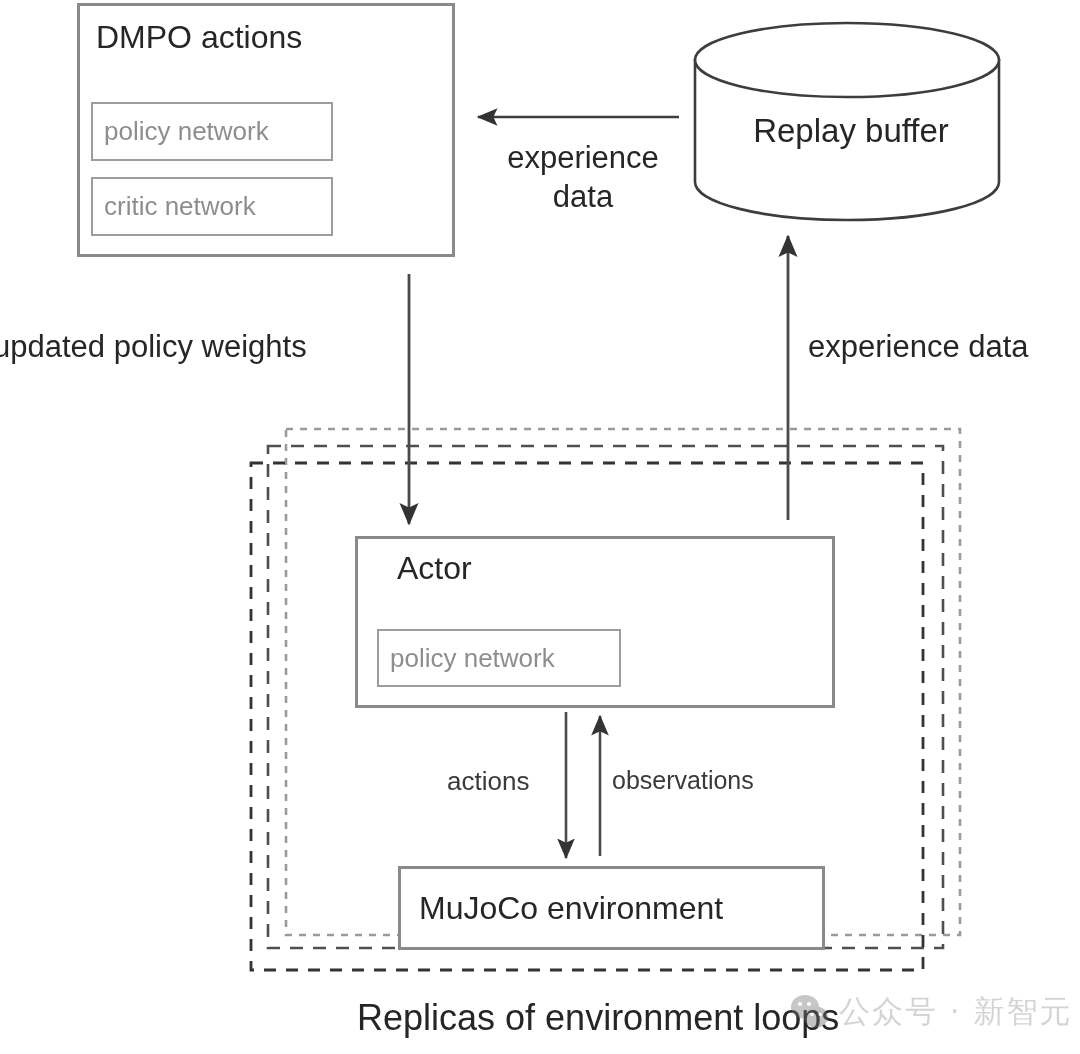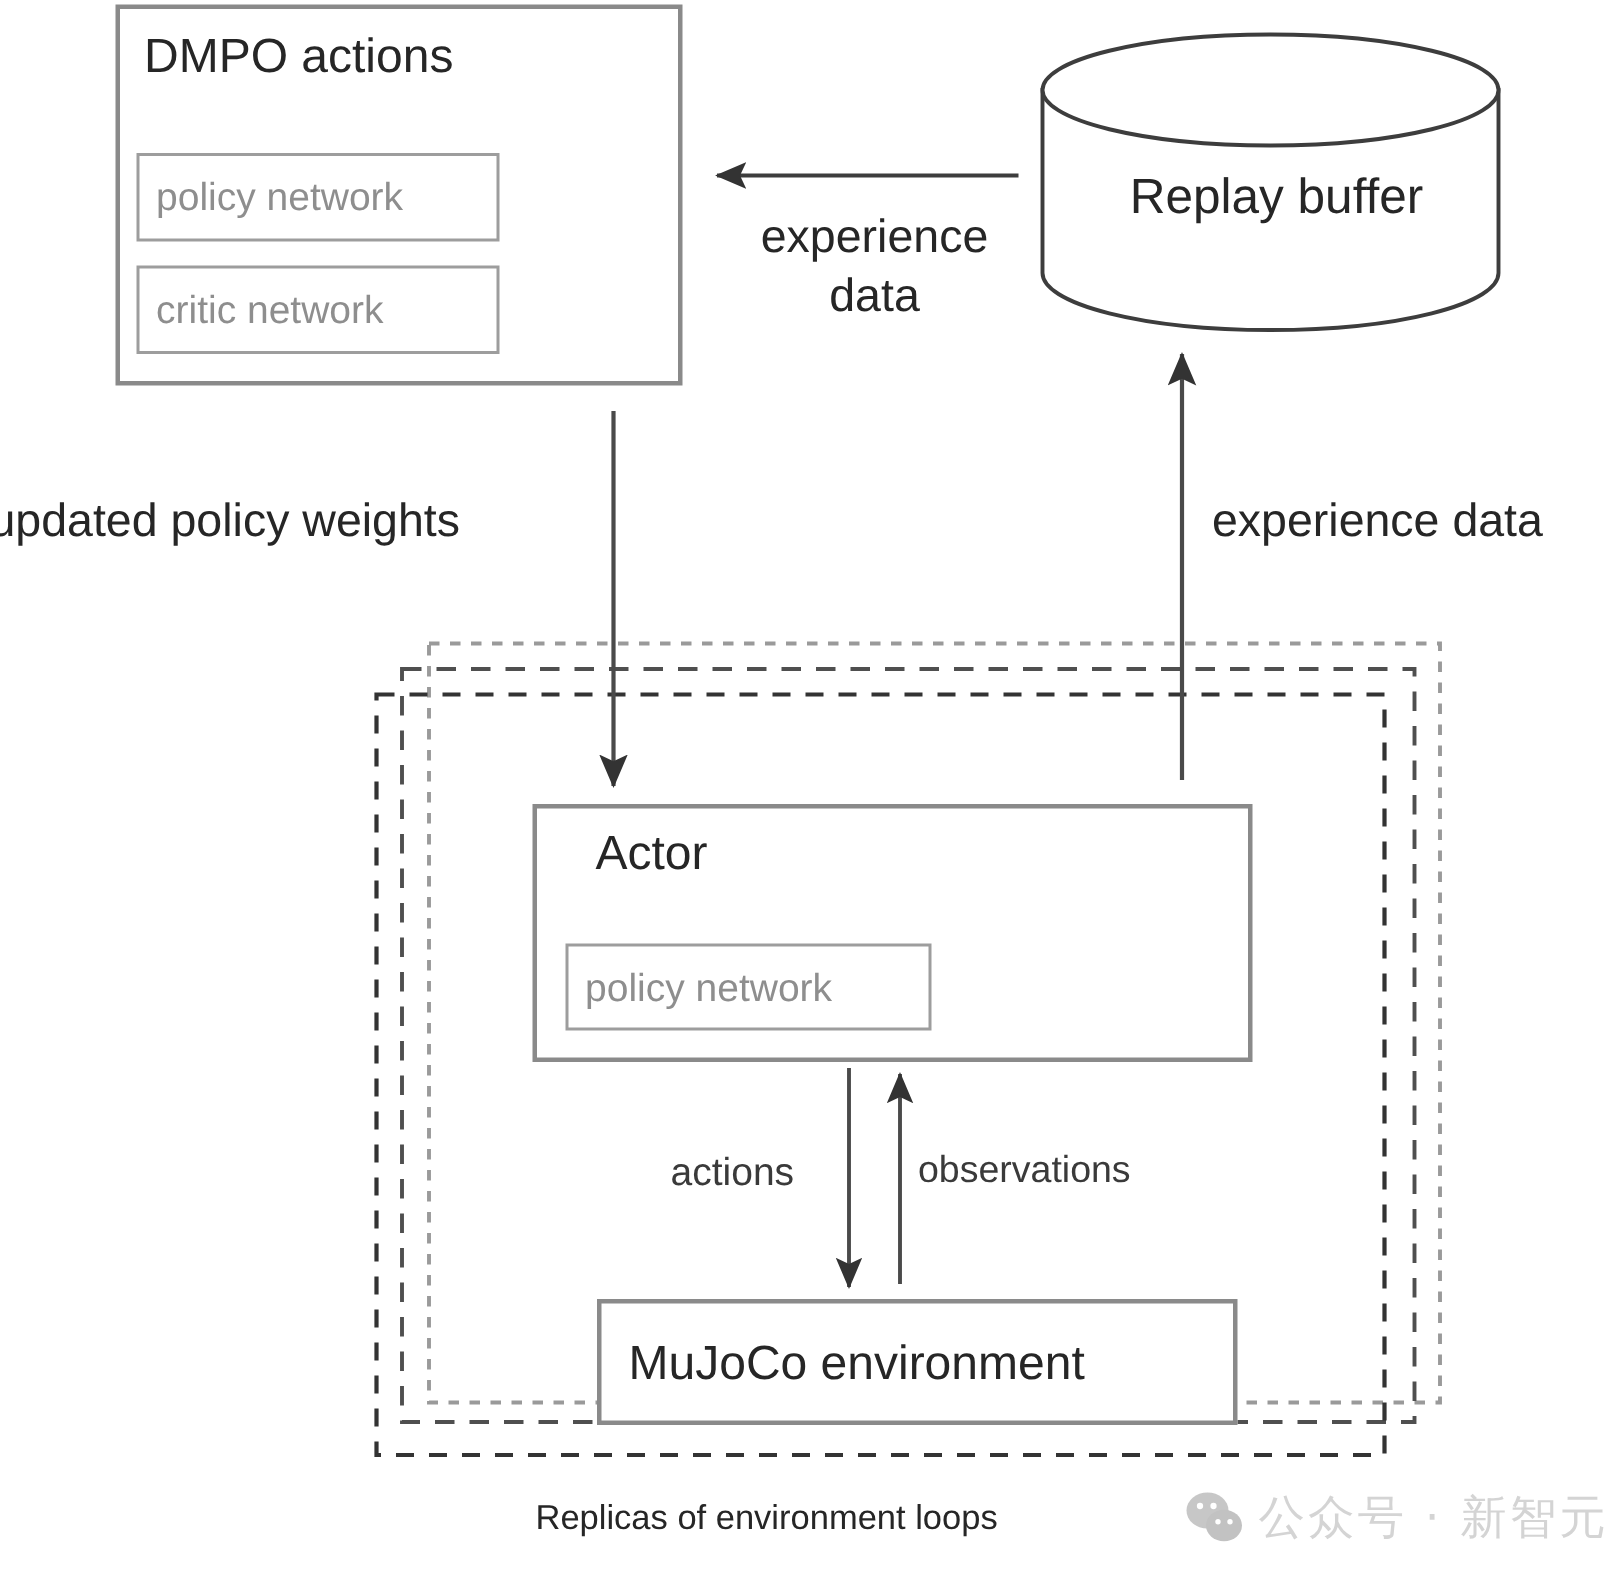--- a/index.html
+++ b/index.html
@@ -140,21 +140,21 @@
     font-size: 26px;
     color: #3a3a3a;
   }
   #observations-label {
     left: 612px; top: 768px;
     font-size: 25px;
     color: #3a3a3a;
   }
   #replicas-caption {
     left: 357px; top: 1000px;
-    font-size: 23px;
+    font-size: 36px;
     color: #262626;
   }
 
   
   #watermark {
     position: absolute;
     left: 789px; top: 991px;
     display: flex;
     align-items: center;
     opacity: 0.42;

